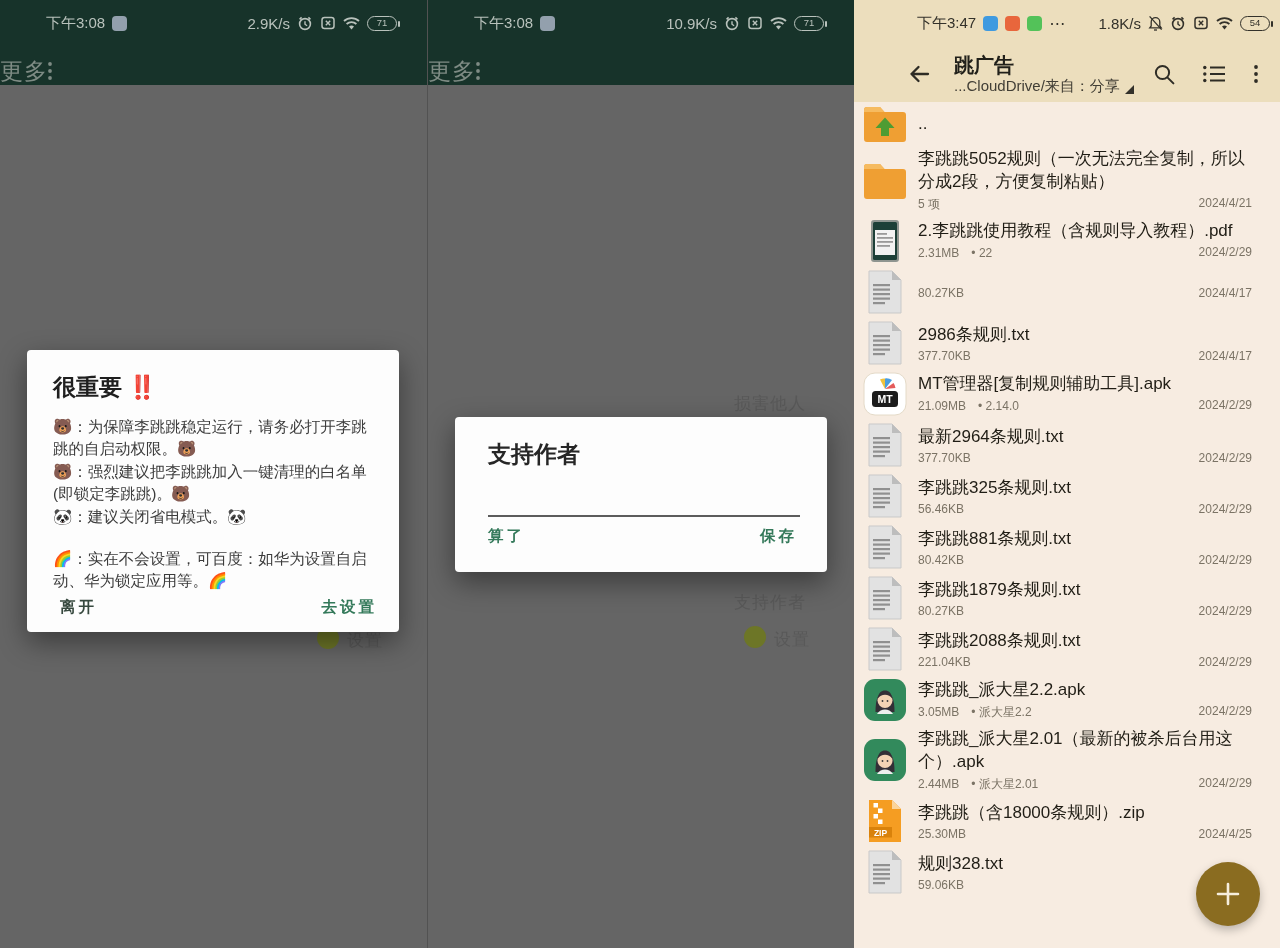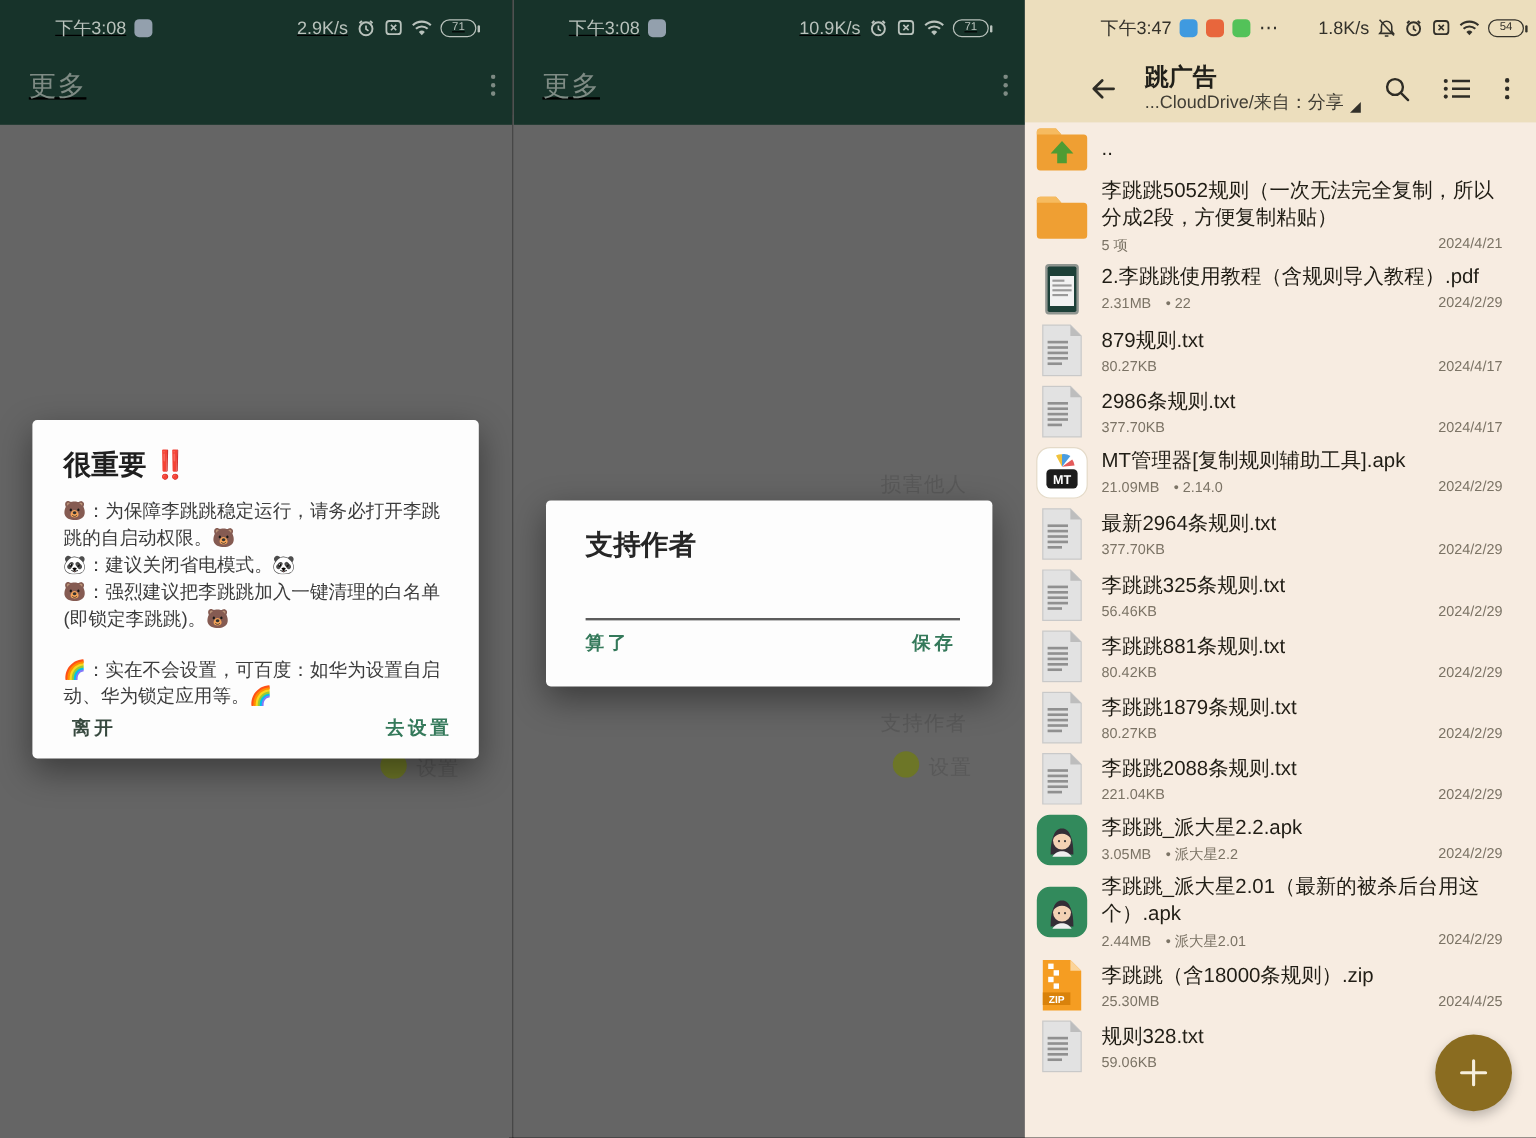--- a/index.html
+++ b/index.html
@@ -5,29 +5,29 @@
   * { margin:0; padding:0; box-sizing:border-box; }
   html,body { width:1280px; height:948px; }
   body { font-family:"Liberation Sans","DejaVu Sans",sans-serif; background:#000; overflow:hidden; }
   .screen { display:flex; width:1280px; height:948px; }
   .panel { position:relative; height:948px; overflow:hidden; }
   #panel-left, #panel-middle { width:427px; background:var(--content-gray,#656565); }
   #panel-middle { border-left:1px solid rgba(0,0,0,.18); }
   #panel-right { width:426px; background:var(--list-bg,#f7ece1); }
 
   
-  .top-dark { position:absolute; top:0; left:0; right:0; height:104px; background:var(--dark-green,#17332a); z-index:1;text-decoration:underline; }
+  .top-dark { position:absolute; top:0; left:0; right:0; height:85px; background:var(--dark-green,#17332a); z-index:1; }
   .sb { height:46px; display:flex; align-items:center; justify-content:space-between; }
   .sb-dark { padding:0 30px 0 46px; color:#b9c2bc; font-size:15px; }
   .sb-left, .sb-right { display:flex; align-items:center; gap:7px; }
   .mini-app { width:15px; height:15px; border-radius:4px; display:inline-block; }
   .mini-app.dark { background:#93a0ad; }
   .battery { position:relative; width:30px; height:15px; border:1.3px solid currentColor; border-radius:8px; font-size:9.5px; display:flex; align-items:center; justify-content:center; line-height:1; }
   .battery::after { content:""; position:absolute; right:-4px; top:4px; width:2.5px; height:6px; background:currentColor; border-radius:1px; }
-  .appbar-dark { height:50px; display:flex; align-items:center; justify-content:space-between; padding:0 14px 0 24px; color:#7e8b84; }
+  .appbar-dark { height:50px; display:flex; align-items:center; padding:0 14px 0 0; color:#7e8b84; }
   .appbar-title { font-size:23px; letter-spacing:1px; }
   .icon { display:inline-flex; align-items:center; justify-content:center; color:inherit; }
 
   .content-dim { position:absolute; top:96px; left:0; right:0; bottom:0; background:var(--content-gray,#656565); }
 
   
   .ghost-text { position:absolute; font-size:17px; color:#595959; z-index:2; letter-spacing:1px; }
   .ghost-circle { position:absolute; width:22px; height:22px; border-radius:50%; background:#6d7627; z-index:2; }
 
   
@@ -121,22 +121,22 @@
       </div>
     </div>
     <div class="content-dim"></div>
     <span class="ghost-circle" style="left:317px; top:627px;"></span>
     <span class="ghost-text" style="left:347px; top:629px;">设置</span>
 
     <div class="dialog dlg-important">
       <div class="dlg-title"><span>很重要</span><span class="excl">‼️</span></div>
       <div>
           <div class="dline">🐻：为保障李跳跳稳定运行，请务必打开李跳跳的自启动权限。🐻</div>
+          <div class="dline">🐻：强烈建议把李跳跳加入一键清理的白名单(即锁定李跳跳)。🐻</div>
           <div class="dline">🐼：建议关闭省电模式。🐼</div>
-          <div class="dline">🐻：强烈建议把李跳跳加入一键清理的白名单(即锁定李跳跳)。🐻</div>
           <div class="dline empty"></div>
           <div class="dline">🌈：实在不会设置，可百度：如华为设置自启动、华为锁定应用等。🌈</div>
         </div>
       <div class="dlg-actions">
         <button class="dlg-btn dark">离开</button>
         <button class="dlg-btn">去设置</button>
       </div>
     </div>
   </section>
 
@@ -341,21 +341,20 @@
               <g fill="#909090">
                 <rect x="7" y="14" width="17" height="2.2"></rect>
                 <rect x="7" y="18.5" width="17" height="2.2"></rect>
                 <rect x="7" y="23" width="17" height="2.2"></rect>
                 <rect x="7" y="27.5" width="17" height="2.2"></rect>
                 <rect x="7" y="32" width="12" height="2.2"></rect>
               </g>
             </svg>
           </span>
           <span class="f-body">
-            <span class="f-name">879规则.txt</span>
             <span class="f-meta">
               <span>80.27KB</span>
               <span>2024/4/17</span>
             </span>
           </span>
         </div>
         <div class="file-row">
           <span class="f-icon">
             <svg width="38" height="44" viewBox="0 0 38 44">
               <path d="M3 1h23l9 9v33H3z" fill="#e2e2e2" stroke="#c9c9c9" stroke-width="1"></path>

